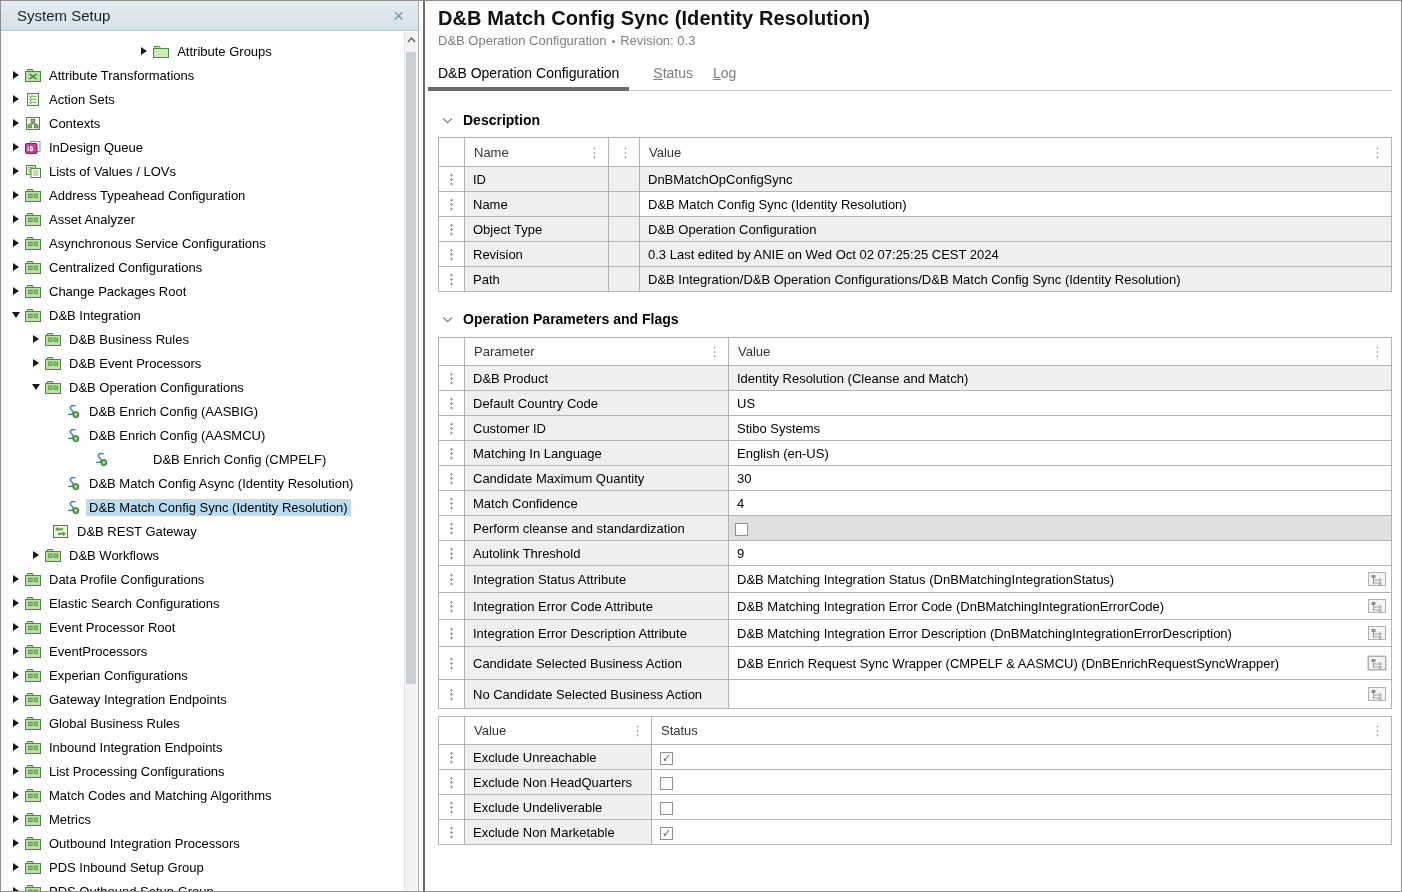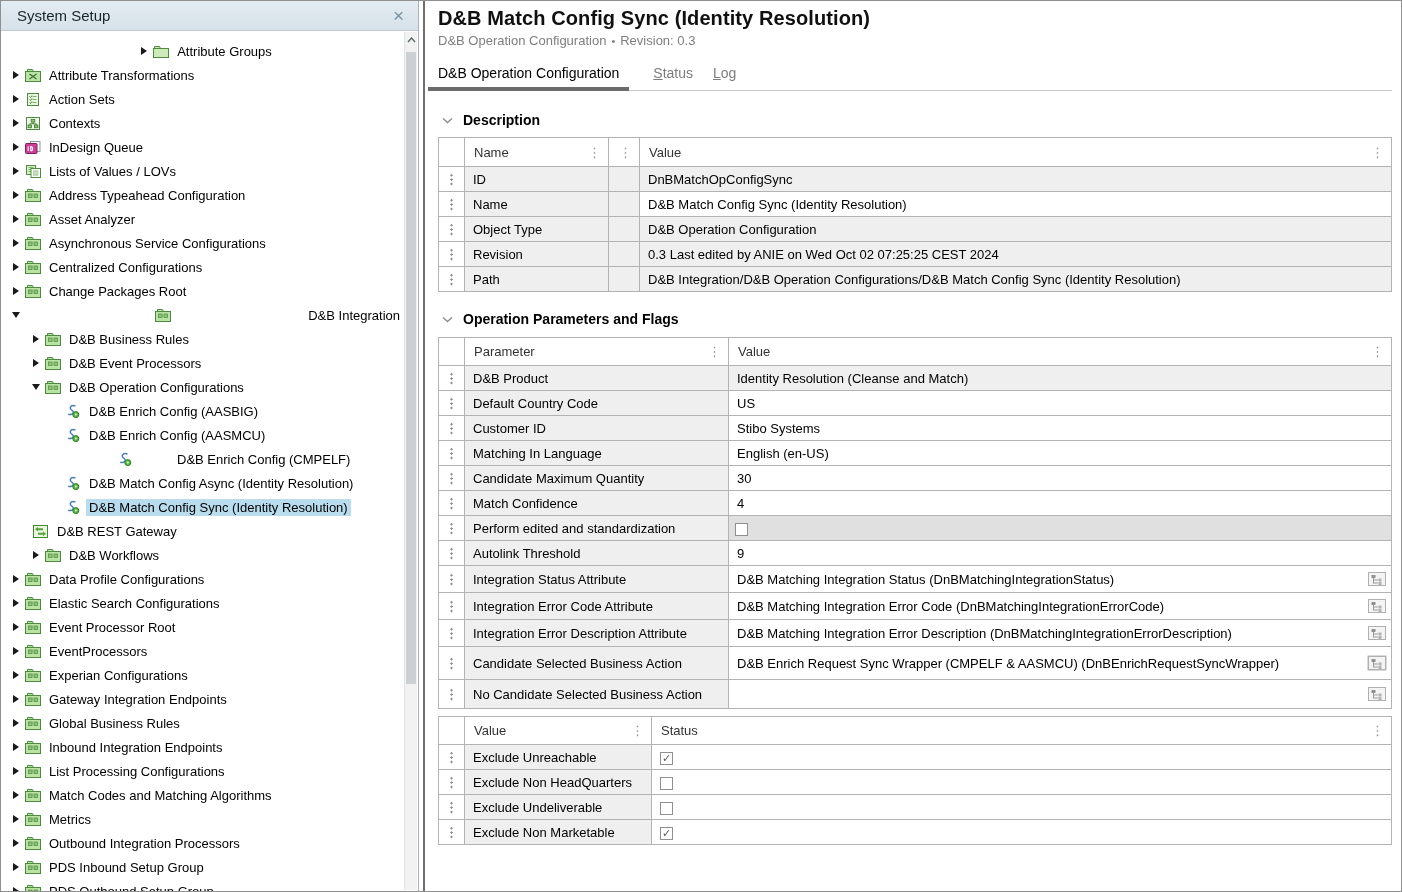--- a/index.html
+++ b/index.html
@@ -222,21 +222,21 @@
           <span class="tree-icon">
             <svg width="16" height="13" viewBox="0 0 16 13">
               <path d="M2.5 2.5 v-2 h5 l1 2" fill="#b9e2a4" stroke="#4e8a3f"></path>
               <rect x="0.5" y="2.5" width="15" height="10" fill="#b9e2a4" stroke="#4e8a3f"></rect>
               <rect x="3.5" y="5" width="3.6" height="3.6" fill="#8ec27a" stroke="#4e8a3f" stroke-width="0.7"></rect>
               <rect x="9" y="5" width="3.6" height="3.6" fill="#8ec27a" stroke="#4e8a3f" stroke-width="0.7"></rect>
             </svg>
           </span>
           <span class="tree-label">Change Packages Root</span>
         </div>
-        <div class="tree-row" style="padding-left: 8px; justify-content: space-between;">
+        <div class="tree-row" style="padding-left: 8px;">
           <span class="arrow-box">
             <span class="tri-d"></span>
           </span>
           <span class="tree-icon">
             <svg width="16" height="13" viewBox="0 0 16 13">
               <path d="M2.5 2.5 v-2 h5 l1 2" fill="#b9e2a4" stroke="#4e8a3f"></path>
               <rect x="0.5" y="2.5" width="15" height="10" fill="#b9e2a4" stroke="#4e8a3f"></rect>
               <rect x="3.5" y="5" width="3.6" height="3.6" fill="#8ec27a" stroke="#4e8a3f" stroke-width="0.7"></rect>
               <rect x="9" y="5" width="3.6" height="3.6" fill="#8ec27a" stroke="#4e8a3f" stroke-width="0.7"></rect>
             </svg>
@@ -300,21 +300,21 @@
           <span class="arrow-box"></span>
           <span class="tree-icon">
             <svg width="15" height="14" viewBox="0 0 15 14">
               <path d="M10.5 2 C6 0.6 3.5 4 6.8 6.2 C10 8.3 7.5 11.6 3.2 10.2" fill="none" stroke="#4a7fb5" stroke-width="1.5"></path>
               <circle cx="10.8" cy="10.6" r="3" fill="#57b847" stroke="#2f7d24"></circle>
               <circle cx="10.8" cy="10.6" r="1" fill="#eaf6e0"></circle>
             </svg>
           </span>
           <span class="tree-label">D&amp;B Enrich Config (AASMCU)</span>
         </div>
-        <div class="tree-row" style="padding-left: 64px; gap: 36px;">
+        <div class="tree-row" style="padding-left: 40px; gap: 36px;">
           <span class="arrow-box"></span>
           <span class="tree-icon">
             <svg width="15" height="14" viewBox="0 0 15 14">
               <path d="M10.5 2 C6 0.6 3.5 4 6.8 6.2 C10 8.3 7.5 11.6 3.2 10.2" fill="none" stroke="#4a7fb5" stroke-width="1.5"></path>
               <circle cx="10.8" cy="10.6" r="3" fill="#57b847" stroke="#2f7d24"></circle>
               <circle cx="10.8" cy="10.6" r="1" fill="#eaf6e0"></circle>
             </svg>
           </span>
           <span class="tree-label">D&amp;B Enrich Config (CMPELF)</span>
         </div>
@@ -333,21 +333,21 @@
           <span class="arrow-box"></span>
           <span class="tree-icon">
             <svg width="15" height="14" viewBox="0 0 15 14">
               <path d="M10.5 2 C6 0.6 3.5 4 6.8 6.2 C10 8.3 7.5 11.6 3.2 10.2" fill="none" stroke="#4a7fb5" stroke-width="1.5"></path>
               <circle cx="10.8" cy="10.6" r="3" fill="#57b847" stroke="#2f7d24"></circle>
               <circle cx="10.8" cy="10.6" r="1" fill="#eaf6e0"></circle>
             </svg>
           </span>
           <span class="tree-label selected">D&amp;B Match Config Sync (Identity Resolution)</span>
         </div>
-        <div class="tree-row" style="padding-left: 16px;">
+        <div class="tree-row" style="padding-left: 36px;">
           <span class="arrow-box"></span>
           <span class="tree-icon">
             <svg width="15" height="13" viewBox="0 0 15 13">
               <rect x="0.5" y="0.5" width="14" height="12" fill="#eaf6e0" stroke="#3f8a2f"></rect>
               <path d="M2 4.2 l3-2.4 v1.4 h5 v2 h-5 v1.4 z" fill="#57a33f"></path>
               <path d="M13 8.8 l-3-2.4 v1.4 h-5 v2 h5 v1.4 z" fill="#57a33f"></path>
             </svg>
           </span>
           <span class="tree-label">D&amp;B REST Gateway</span>
         </div>
@@ -746,21 +746,21 @@
               <td class="hcell">
                 <span class="dots"></span>
               </td>
               <td class="label">Match Confidence</td>
               <td><span>4</span></td>
             </tr>
             <tr style="height: 25px;">
               <td class="hcell">
                 <span class="dots"></span>
               </td>
-              <td class="label">Perform edited and standardization</td>
+              <td class="label">Perform cleanse and standardization</td>
               <td class="cbdark"><span class="cb"></span></td>
             </tr>
             <tr style="height: 25px;">
               <td class="hcell">
                 <span class="dots"></span>
               </td>
               <td class="label">Autolink Threshold</td>
               <td><span>9</span></td>
             </tr>
             <tr style="height: 27px;">

